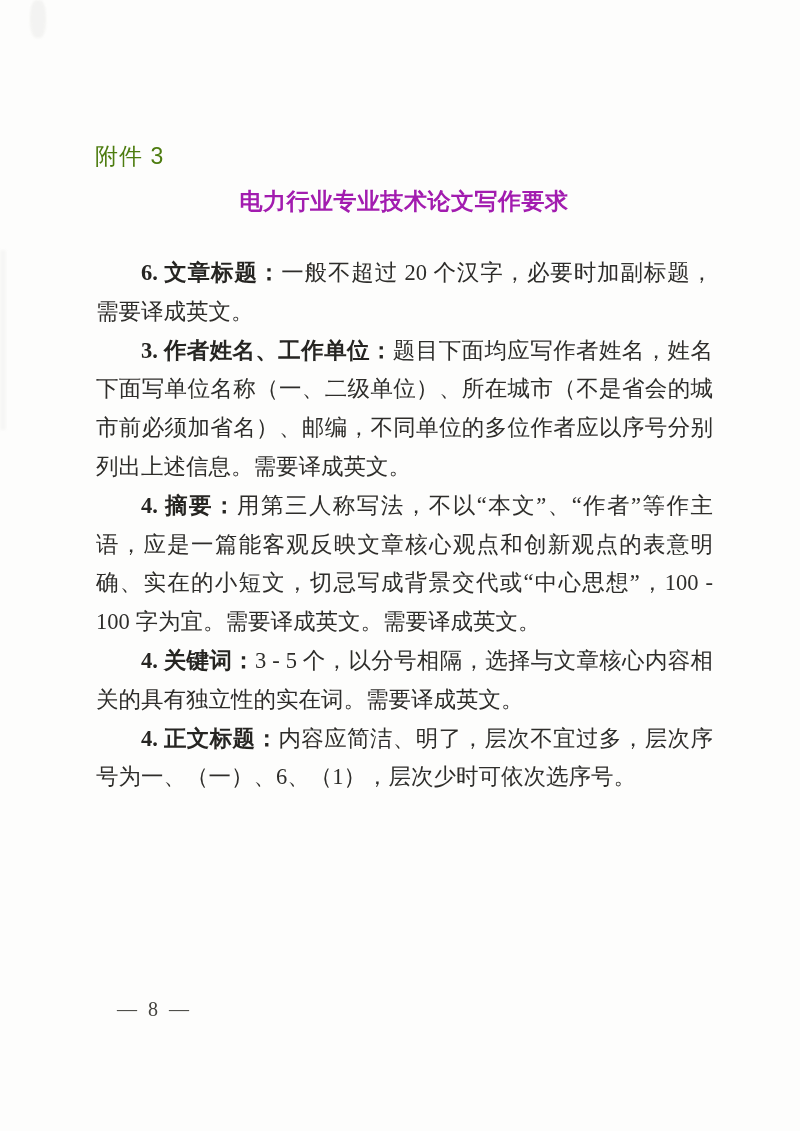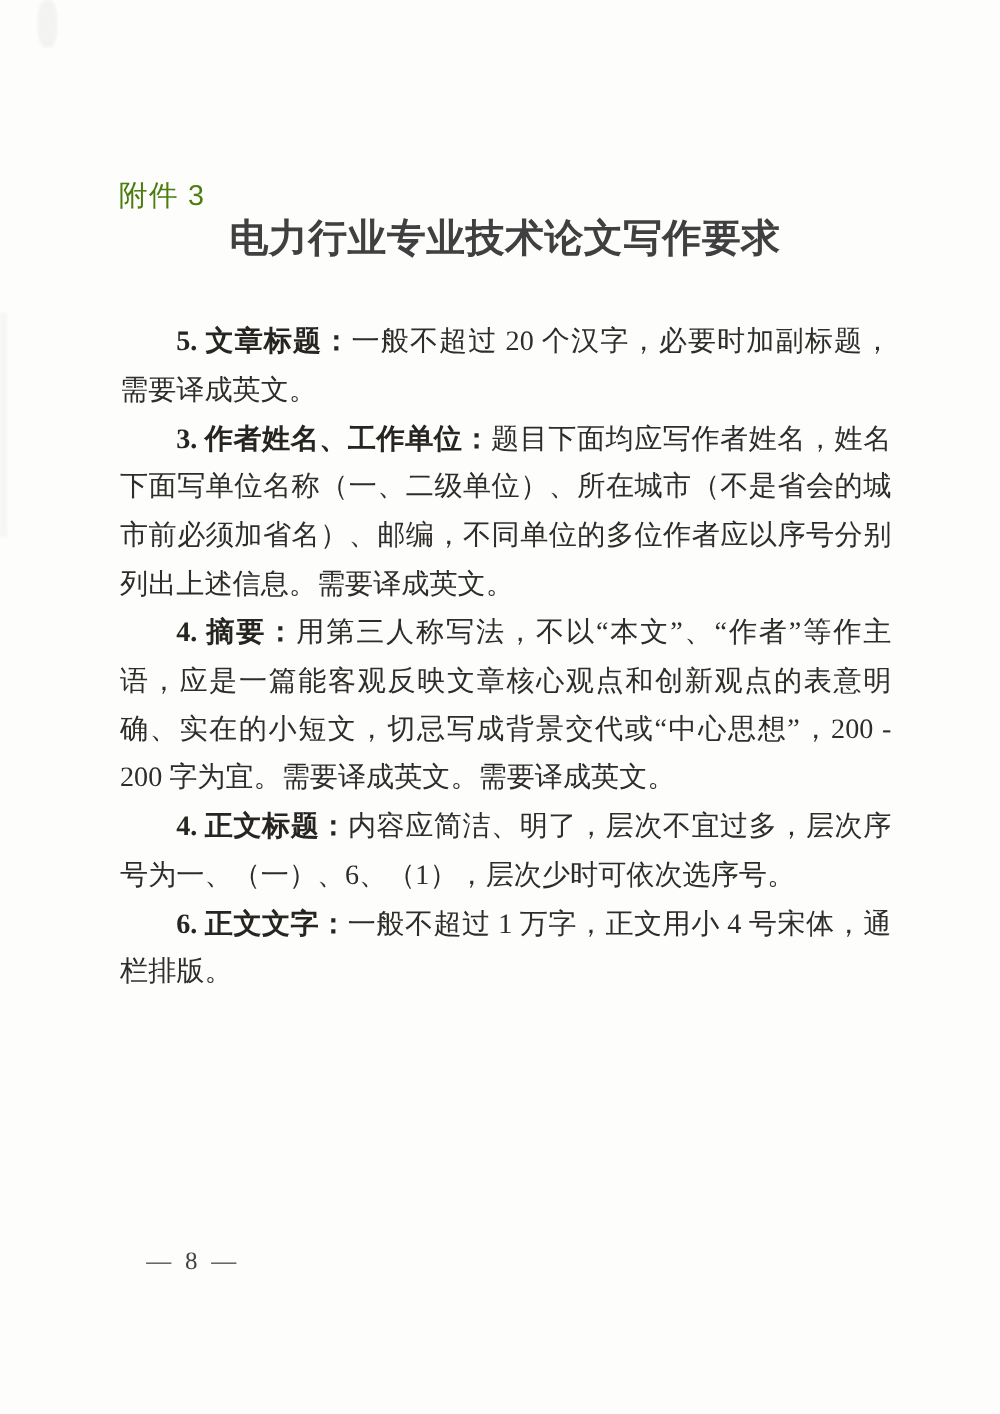--- a/index.html
+++ b/index.html
@@ -41,27 +41,27 @@
     left: 95px;
     top: 141px;
     font-size: 23px;
     letter-spacing: 1px;
     color: #4d7c0f;
     font-family: "Liberation Sans", "DejaVu Sans", sans-serif;
   }
   .title {
     position: absolute;
     left: 96px;
-    top: 170px;
+    top: 186px;
     width: 616px;
     text-align: center;
-    font-size: 31px;
+    font-size: 23px;
     font-weight: bold;
     letter-spacing: 0.5px;
-    color: #404040;
+    color: #a21caf;
     font-family: "Liberation Serif", "DejaVu Serif", serif;
   }
   .doc-body {
     position: absolute;
     left: 96px;
     top: 254px;
     width: 617px;
     font-size: 22.5px;
     line-height: 38.8px;
     text-align: justify;
@@ -84,22 +84,22 @@
 <div class="page">
 
   <div class="scan-smudge-1"></div>
   <div class="scan-smudge-2"></div>
 
   <div class="attachment">附件 3</div>
 
   <h1 class="title">电力行业专业技术论文写作要求</h1>
 
   <div class="doc-body">
-    <p class="para"><span class="lbl">5. 文章标题：</span><span class="txt">一般不超过 20 个汉字，必要时加副标题，需要译成英文。</span></p>
+    <p class="para"><span class="lbl">6. 文章标题：</span><span class="txt">一般不超过 20 个汉字，必要时加副标题，需要译成英文。</span></p>
     <p class="para"><span class="lbl">3. 作者姓名、工作单位：</span><span class="txt">题目下面均应写作者姓名，姓名下面写单位名称（一、二级单位）、所在城市（不是省会的城市前必须加省名）、邮编，不同单位的多位作者应以序号分别列出上述信息。需要译成英文。</span></p>
-    <p class="para"><span class="lbl">4. 摘要：</span><span class="txt">用第三人称写法，不以“本文”、“作者”等作主语，应是一篇能客观反映文章核心观点和创新观点的表意明确、实在的小短文，切忌写成背景交代或“中心思想”，200 - 200 字为宜。需要译成英文。需要译成英文。</span></p>
+    <p class="para"><span class="lbl">4. 摘要：</span><span class="txt">用第三人称写法，不以“本文”、“作者”等作主语，应是一篇能客观反映文章核心观点和创新观点的表意明确、实在的小短文，切忌写成背景交代或“中心思想”，100 - 100 字为宜。需要译成英文。需要译成英文。</span></p>
+    <p class="para"><span class="lbl">4. 关键词：</span><span class="txt">3 - 5 个，以分号相隔，选择与文章核心内容相关的具有独立性的实在词。需要译成英文。</span></p>
     <p class="para"><span class="lbl">4. 正文标题：</span><span class="txt">内容应简洁、明了，层次不宜过多，层次序号为一、（一）、6、（1），层次少时可依次选序号。</span></p>
-    <p class="para"><span class="lbl">6. 正文文字：</span><span class="txt">一般不超过 1 万字，正文用小 4 号宋体，通栏排版。</span></p>
   </div>
 
   <div class="page-number">— 8 —</div>
 
 </div>
 
 </body></html>

